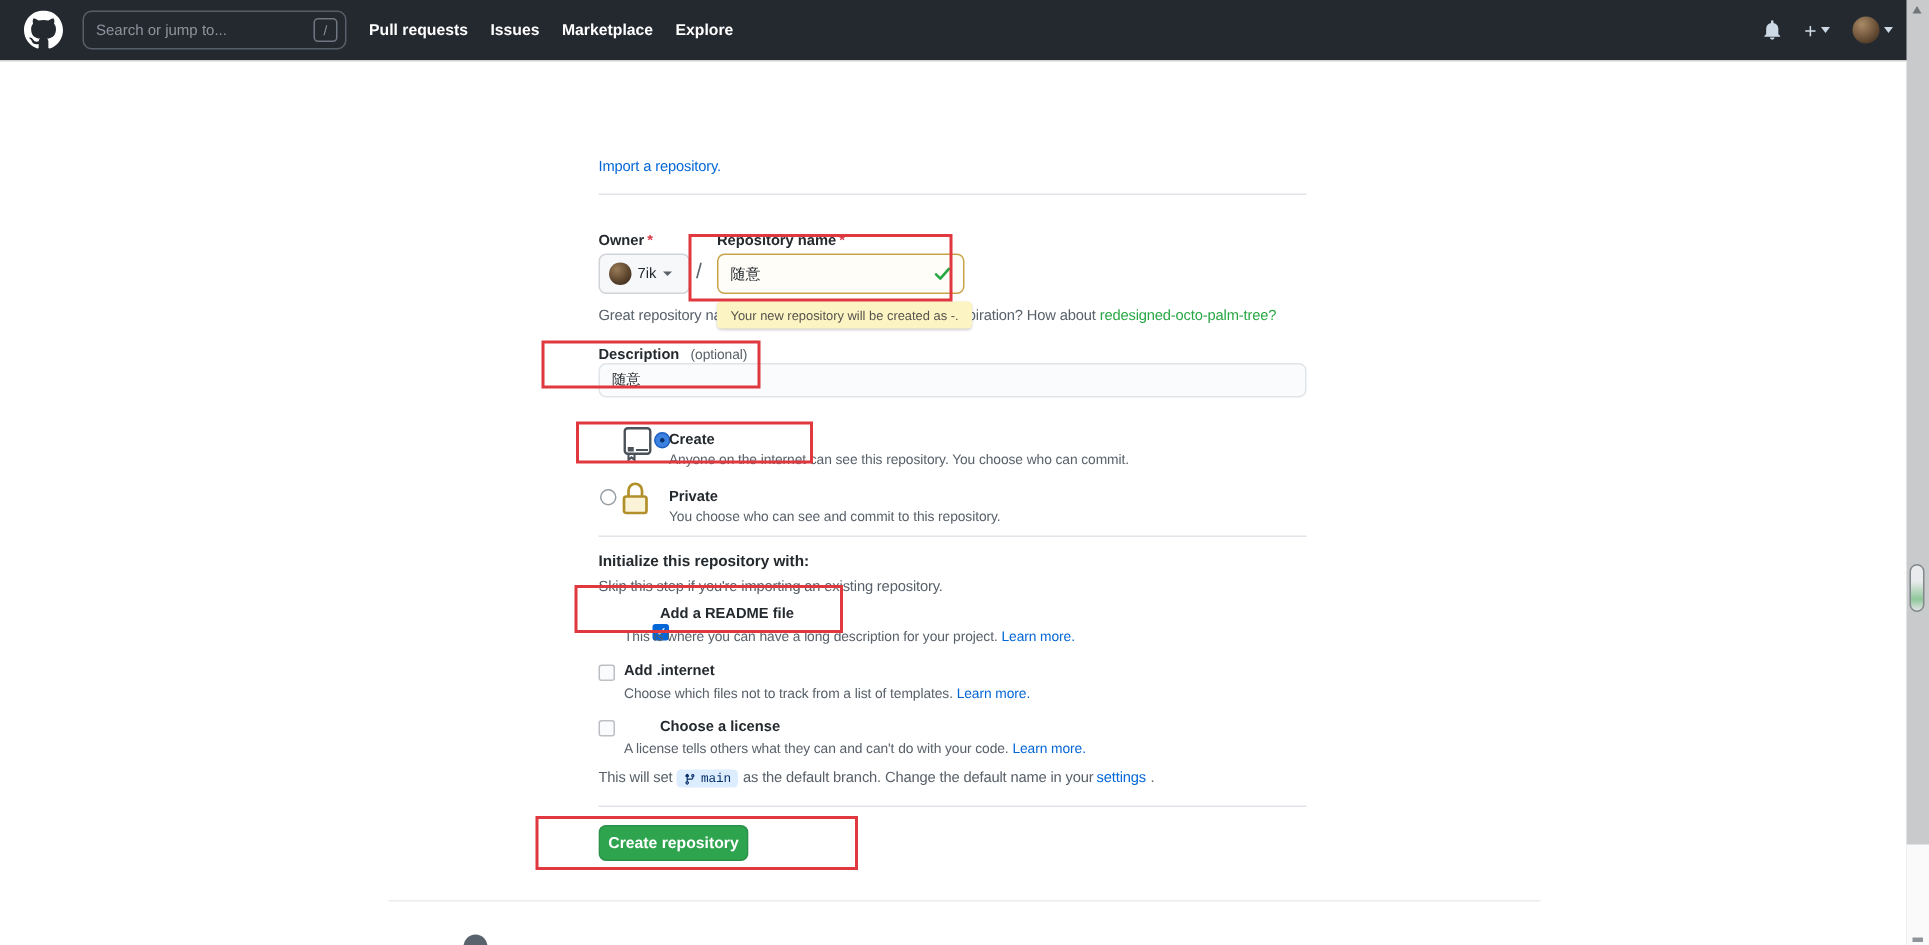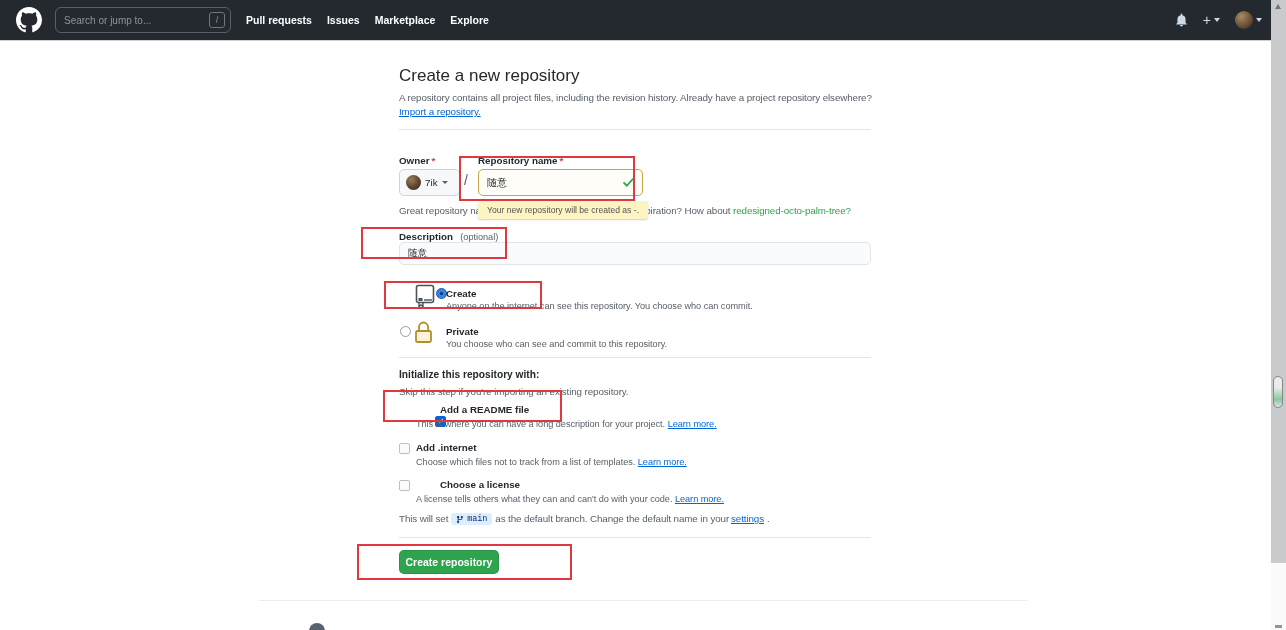--- a/index.html
+++ b/index.html
@@ -37,21 +37,21 @@
     border-left:3.5px solid transparent; border-right:3.5px solid transparent; border-bottom:5px solid #70757a; }
   .sb-thumb { position:absolute; left:2px; top:376px; width:10px; height:32px; border-radius:6px;
     border:1px solid #82888c; background:linear-gradient(180deg,#e9ebec 35%,#8fc79a 75%,#dfe3e5); }
   .sb-dash { position:absolute; left:4px; top:625px; width:7px; height:3px; background:#8f959a; }
 
   
   .h1 { font-size:17px; font-weight:400; color:#24292e; }
   .body-t { font-size:9.8px; color:#586069; letter-spacing:-0.1px; white-space:nowrap; }
   .small-t { font-size:9.2px; color:#586069; letter-spacing:-0.05px; white-space:nowrap; }
   .label-t { font-size:9.8px; font-weight:700; color:#24292e; white-space:nowrap; }
-  .link { color:#0366d6; cursor:pointer;text-decoration:underline; }
+  .link { color:#0366d6; cursor:pointer; }
   .green-link { color:#28a745; cursor:pointer; }
   .req { color:#d73a49; margin-left:2px; }
   .divider { position:absolute; height:0; border-top:1px solid #e1e4e8; }
 
   
   .owner-btn { position:absolute; left:399px; top:169px; width:61px; height:27px; background:#f6f8fa;
     border:1px solid #d0d4d8; border-radius:5px; display:flex; align-items:center; gap:4px;
     padding:0 6px; cursor:pointer; }
   .owner-avatar { width:15px; height:15px; border-radius:50%;
     background:radial-gradient(circle at 35% 30%, #9a7b58, #5d462f 55%, #2e2115); }
@@ -116,22 +116,20 @@
         <span class="plus-glyph"></span>
         <span class="caret"></span>
       </div>
       <div class="iconbtn">
         <div class="nav-avatar"></div>
         <span class="caret"></span>
       </div>
     </div>
   </div>
 
-  <div class="abs h1" style="left:399px; top:66px;">Create a new repository</div>
-  <div class="abs body-t" style="left:399px; top:92px;">A repository contains all project files, including the revision history. Already have a project repository elsewhere?</div>
   <div class="abs body-t link" style="left:399px; top:106px;">Import a repository.</div>
   <div class="divider" style="left:399px; top:129px; width:472px;"></div>
 
   <div class="abs label-t" style="left:399px; top:155px;">
     <span>Owner</span><span class="req">*</span>
   </div>
   <div class="abs label-t" style="left:478px; top:155px;">
     <span>Repository name</span><span class="req">*</span>
   </div>
 

